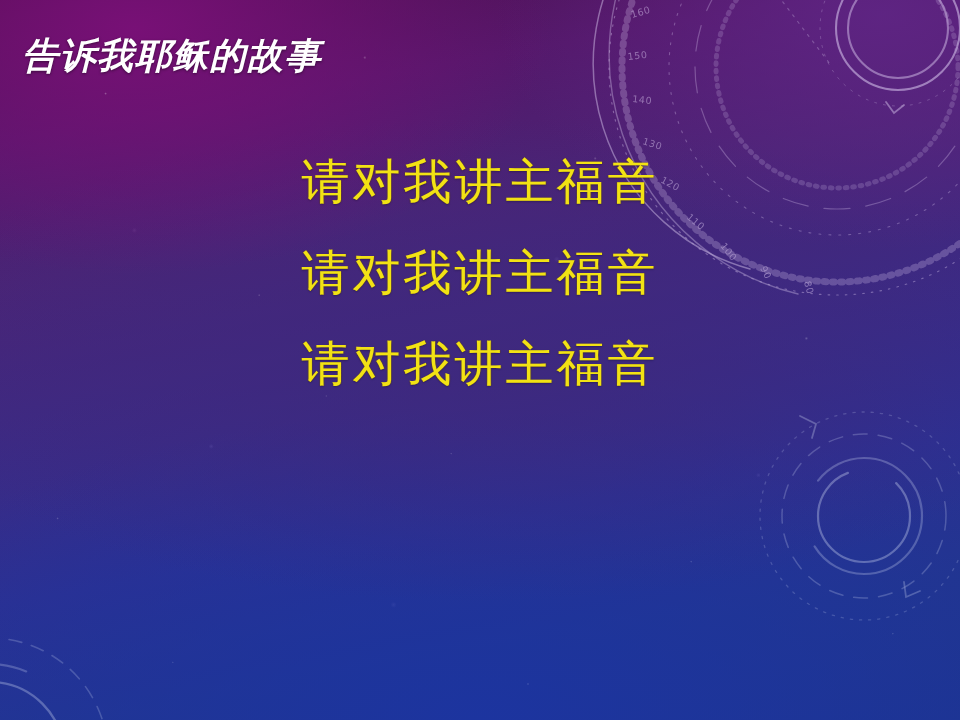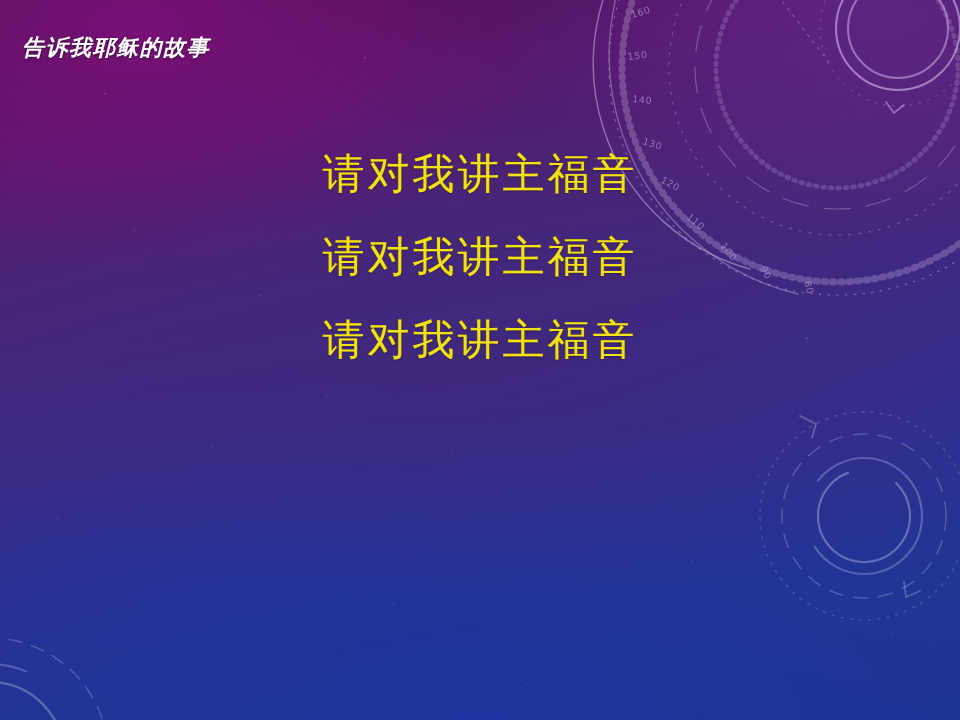--- a/index.html
+++ b/index.html
@@ -75,42 +75,42 @@
     letter-spacing: .6px;
     fill: rgba(214,196,235,.62);
   }
 
   
   #slide-title {
     position: absolute;
     left: 22px;
     top: 35px;
     margin: 0;
-    font-size: 22px;
+    font-size: 36px;
     font-weight: 700;
     font-style: italic;
     color: #ffffff;
     letter-spacing: 1.5px;
     line-height: 1.18;
     text-shadow: 0 1px 3px rgba(0,0,0,.45);
     white-space: nowrap;
   }
 
   
   #lyrics {
     position: absolute;
     left: 0;
     right: 0;
     top: 128px;
     text-align: center;
     padding: 0 40px;
   }
   .lyric-line {
-    margin: 8px;
-    font-size: 42px;
+    margin: 16px;
+    font-size: 48px;
     font-weight: 400;
     line-height: 75px;
     color: #f2e214;
     letter-spacing: 3px;
     white-space: nowrap;
     text-shadow:
        1px 0 0 rgba(120,90,0,.30),
       -1px 0 0 rgba(120,90,0,.30),
        0 1px 2px rgba(0,0,0,.28);
   }

